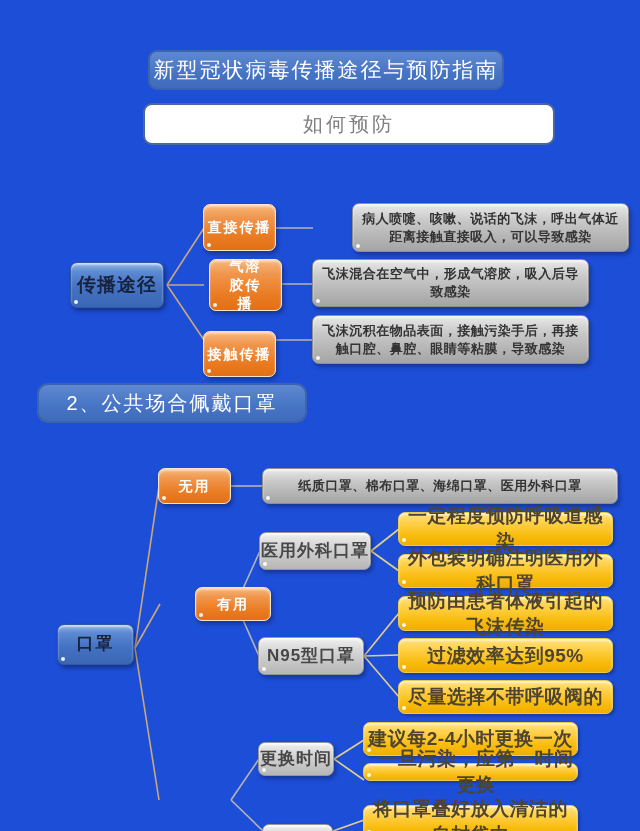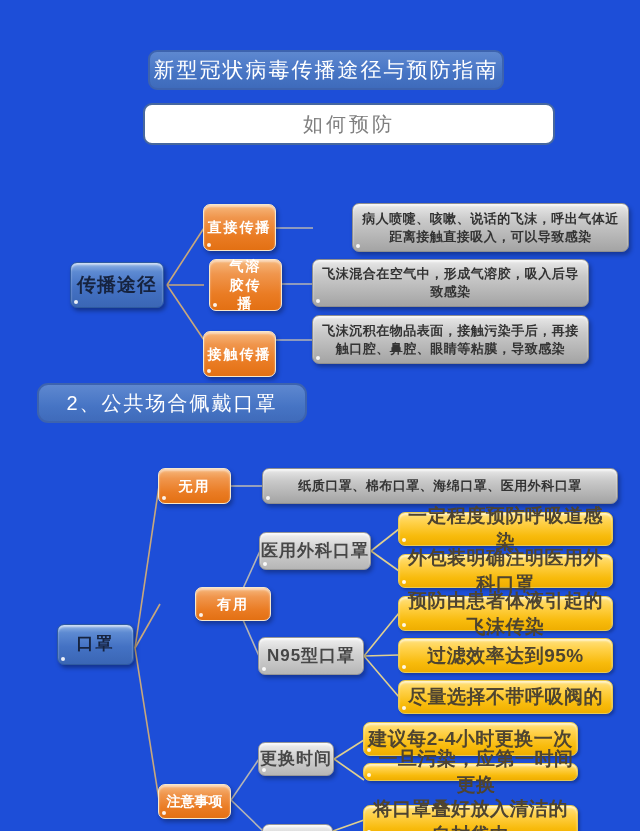--- a/index.html
+++ b/index.html
@@ -118,21 +118,20 @@
   <div class="node gray-detail" style="left:312px;top:203px;width:277px;height:49px;margin-left:40px;">病人喷嚏、咳嗽、说话的飞沫，呼出气体近距离接触直接吸入，可以导致感染</div>
   <div class="node gray-detail" style="left:312px;top:259px;width:277px;height:48px;">飞沫混合在空气中，形成气溶胶，吸入后导致感染</div>
   <div class="node gray-detail" style="left:312px;top:315px;width:277px;height:49px;">飞沫沉积在物品表面，接触污染手后，再接触口腔、鼻腔、眼睛等粘膜，导致感染</div>
 
   <div class="header-box" style="left:37px;top:383px;width:270px;height:40px;">2、公共场合佩戴口罩</div>
 
   <div class="node blue root2" style="left:57px;top:624px;width:77px;height:41px;">口罩</div>
 
   <div class="node orange" style="left:158px;top:468px;width:73px;height:36px;">无用</div>
   <div class="node orange" style="left:159px;top:587px;width:76px;height:34px;margin-left:36px;">有用</div>
-  <div class="node orange" style="left:158px;top:784px;width:73px;height:35px;letter-spacing:0;">注意事项</div>
 
   <div class="node gray-detail" style="left:262px;top:468px;width:356px;height:36px;">纸质口罩、棉布口罩、海绵口罩、医用外科口罩</div>
 
   <div class="node gray-label" style="left:259px;top:532px;width:112px;height:38px;">医用外科口罩</div>
   <div class="node gray-label" style="left:258px;top:637px;width:106px;height:38px;">N95型口罩</div>
 
   <div class="node yellow" style="left:398px;top:512px;width:215px;height:34px;">一定程度预防呼吸道感染</div>
   <div class="node yellow" style="left:398px;top:554px;width:215px;height:34px;">外包装明确注明医用外科口罩</div>
 
   <div class="node yellow" style="left:398px;top:596px;width:215px;height:35px;">预防由患者体液引起的飞沫传染</div>

